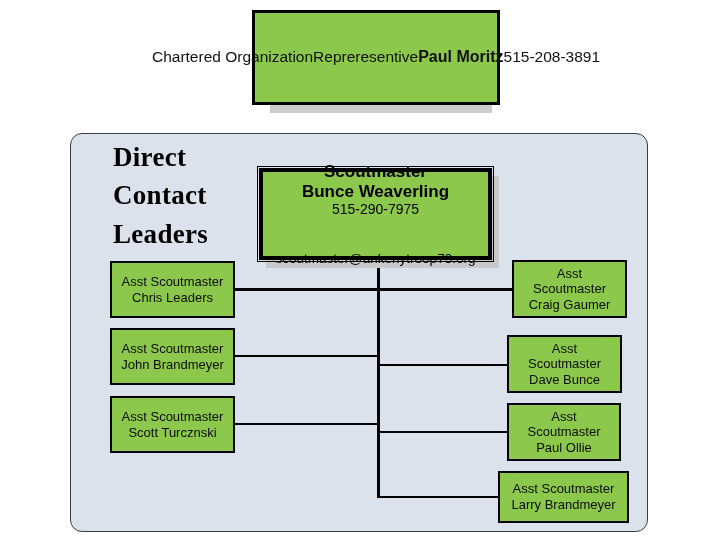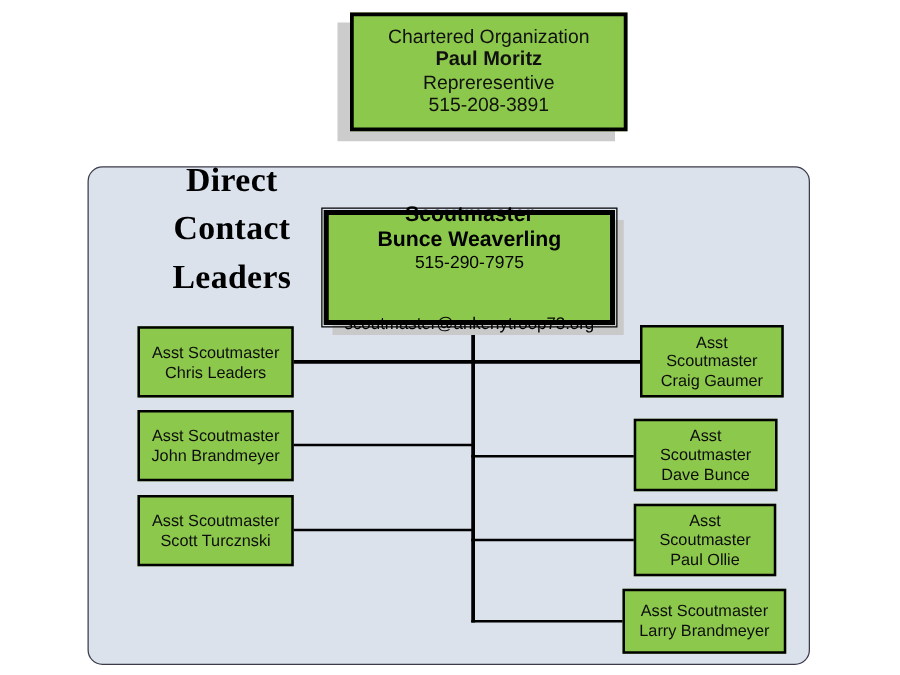--- a/index.html
+++ b/index.html
@@ -22,29 +22,29 @@
   .top-shadow {
     position: absolute;
     left: 270px;
     top: 18px;
     width: 222px;
     height: 95px;
     background: #cccccc;
   }
   .top-box {
     position: absolute;
-    left: 280px;
+    left: 252px;
     top: 10px;
-    width: 222px;
+    width: 248px;
     height: 95px;
     background: #8cc84b;
     border: 3px solid #000000;
     box-sizing: border-box;
     display: flex;
-    flex-direction: column;
+    flex-direction: row;
     align-items: center;
     justify-content: center;
     line-height: 1.18;
   }
   .top-box .ln {
     font-size: 15.5px;
     color: #111111;
     white-space: nowrap;
   }
   .top-box .ln.bold {
@@ -62,23 +62,23 @@
     background: #dbe2ec;
     border: 1.6px solid #3b3b4a;
     border-radius: 12px;
     box-sizing: border-box;
   }
 
   
   .heading {
     position: absolute;
     left: 113px;
-    top: 125px;
+    top: 138px;
     width: 145px;
-    text-align: center;
+    text-align: left;
     font-family: "Liberation Serif", serif;
     font-weight: bold;
     font-size: 27px;
     line-height: 1.42;
     color: #000000;
     letter-spacing: 0.3px;
   }
   .heading span { display: block; }
 
   
@@ -144,22 +144,22 @@
   }
 </style>
 </head>
 <body>
 
 <div id="canvas">
 
   <div class="top-shadow"></div>
   <div class="top-box">
     <div class="ln">Chartered Organization</div>
+    <div class="ln">Repreresentive</div>
     <div class="ln bold">Paul Moritz</div>
-    <div class="ln">Repreresentive</div>
     <div class="ln">515-208-3891</div>
   </div>
 
   <div class="panel"></div>
 
   <div class="heading">
     <span>Direct</span>
     <span>Contact</span>
     <span>Leaders</span>
   </div>

